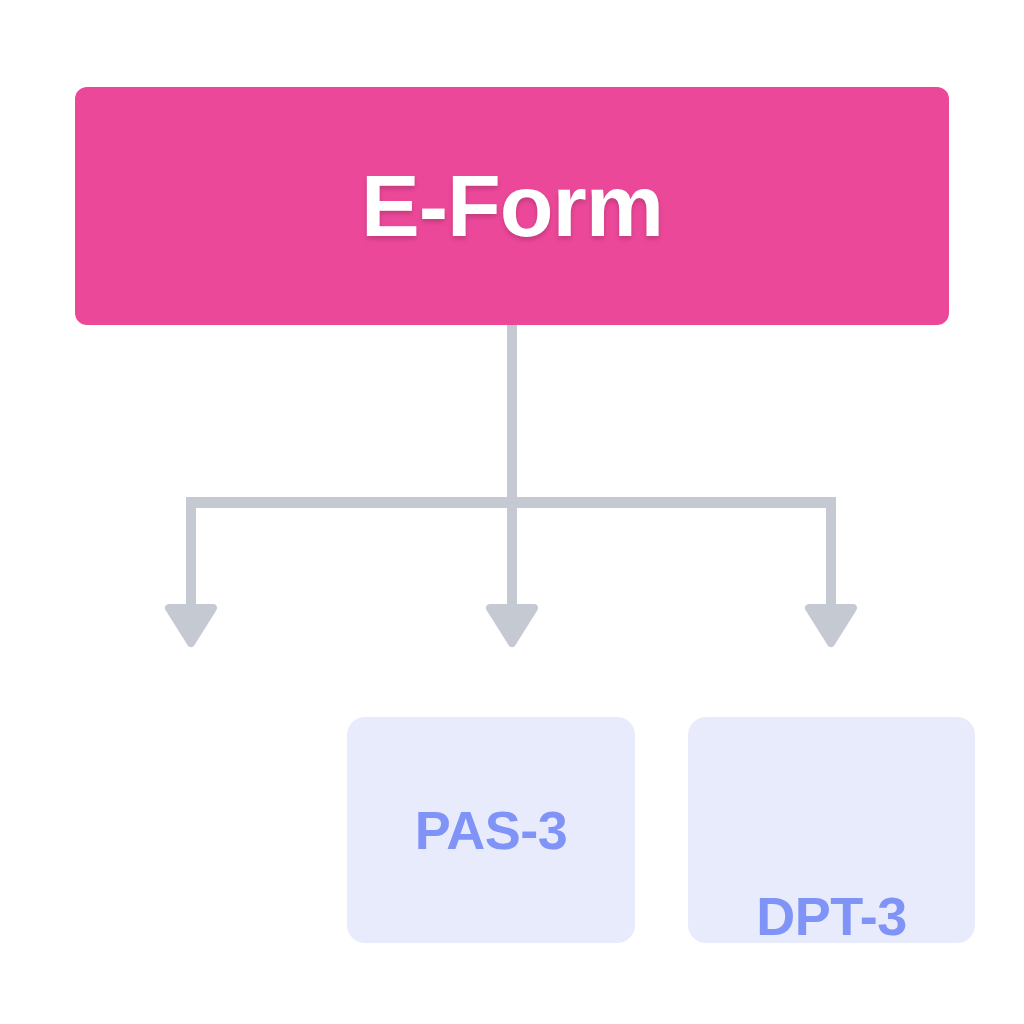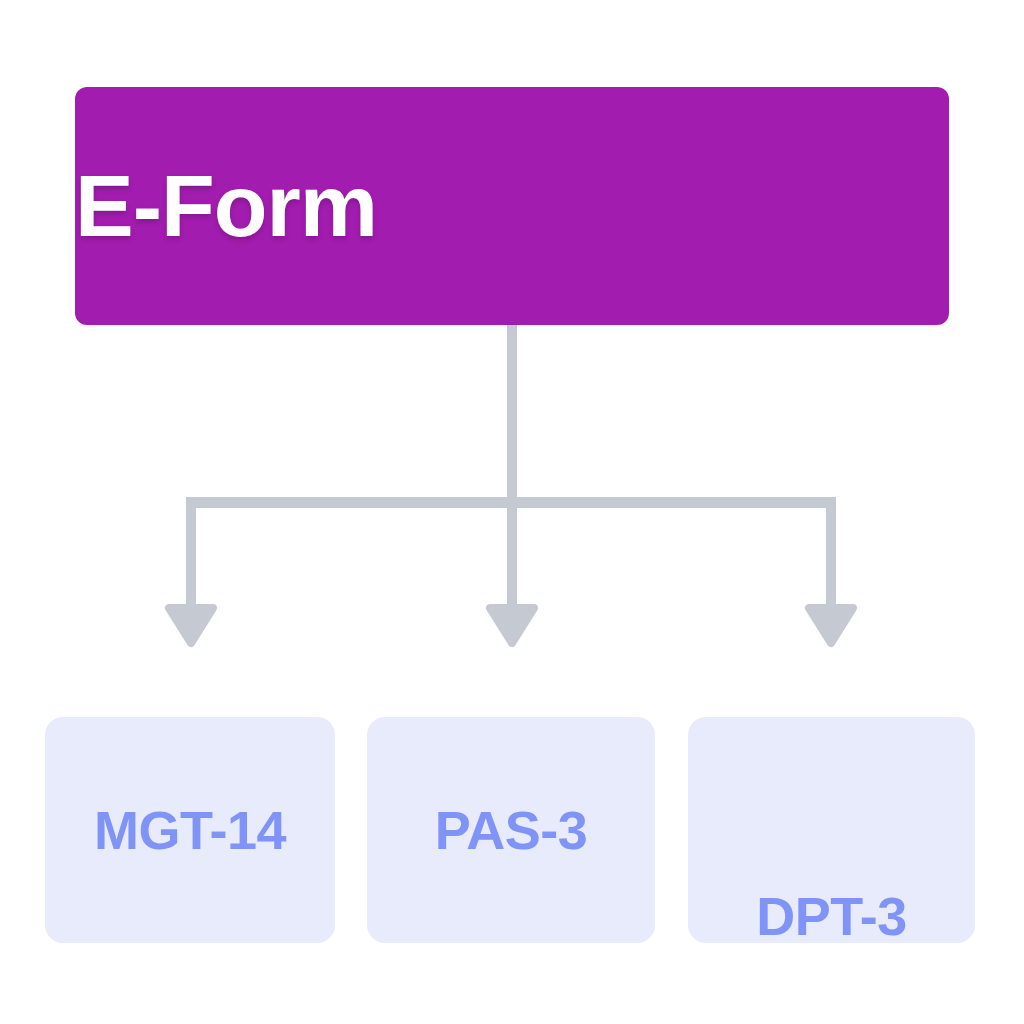--- a/index.html
+++ b/index.html
@@ -29,24 +29,25 @@
     pointer-events: none;
   }
 
   
   .root-node {
     position: absolute;
     left: 75px;
     top: 87px;
     width: 874px;
     height: 238px;
-    background: #a21caf;
+    background: #ec4899;
     border-radius: 12px;
     display: flex;
     align-items: center;
+    justify-content: center;
     box-sizing: border-box;
   }
   .root-label {
     color: #ffffff;
     font-size: 88px;
     font-weight: bold;
     letter-spacing: -1px;
     line-height: 1;
     text-shadow: 0 3px 5px rgba(0, 0, 0, 0.18);
     white-space: nowrap;
@@ -67,21 +68,21 @@
   .child-label {
     color: #8094f8;
     font-size: 54px;
     font-weight: bold;
     letter-spacing: -0.5px;
     line-height: 1;
     white-space: nowrap;
   }
 
   .child-1 { left: 45px;  width: 290px; }
-  .child-2 { left: 367px; width: 288px; }
+  .child-2 { left: 347px; width: 288px; }
   .child-3 { left: 688px; width: 287px; align-items: flex-end; }
 </style>
 </head>
 <body>
 
 <div id="canvas">
 
   <svg id="connectors" viewBox="0 0 1024 1024" width="1024" height="1024">
 
     <rect x="507" y="325" width="10" height="288" fill="#c5cad2"></rect>
@@ -94,23 +95,20 @@
     <path d="M 490 608 L 534 608 L 512 643 Z" fill="#c5cad2" stroke="#c5cad2" stroke-width="8" stroke-linejoin="round"></path>
 
     <rect x="826" y="497" width="10" height="116" fill="#c5cad2"></rect>
     <path d="M 809 608 L 853 608 L 831 643 Z" fill="#c5cad2" stroke="#c5cad2" stroke-width="8" stroke-linejoin="round"></path>
   </svg>
 
   <div class="root-node">
     <span class="root-label">E-Form</span>
   </div>
 
-  <div class="child-node child-1">
-    <span class="child-label">MGT-14</span>
-  </div>
 
   <div class="child-node child-2">
     <span class="child-label">PAS-3</span>
   </div>
 
   <div class="child-node child-3">
     <span class="child-label">DPT-3</span>
   </div>
 
 </div>

